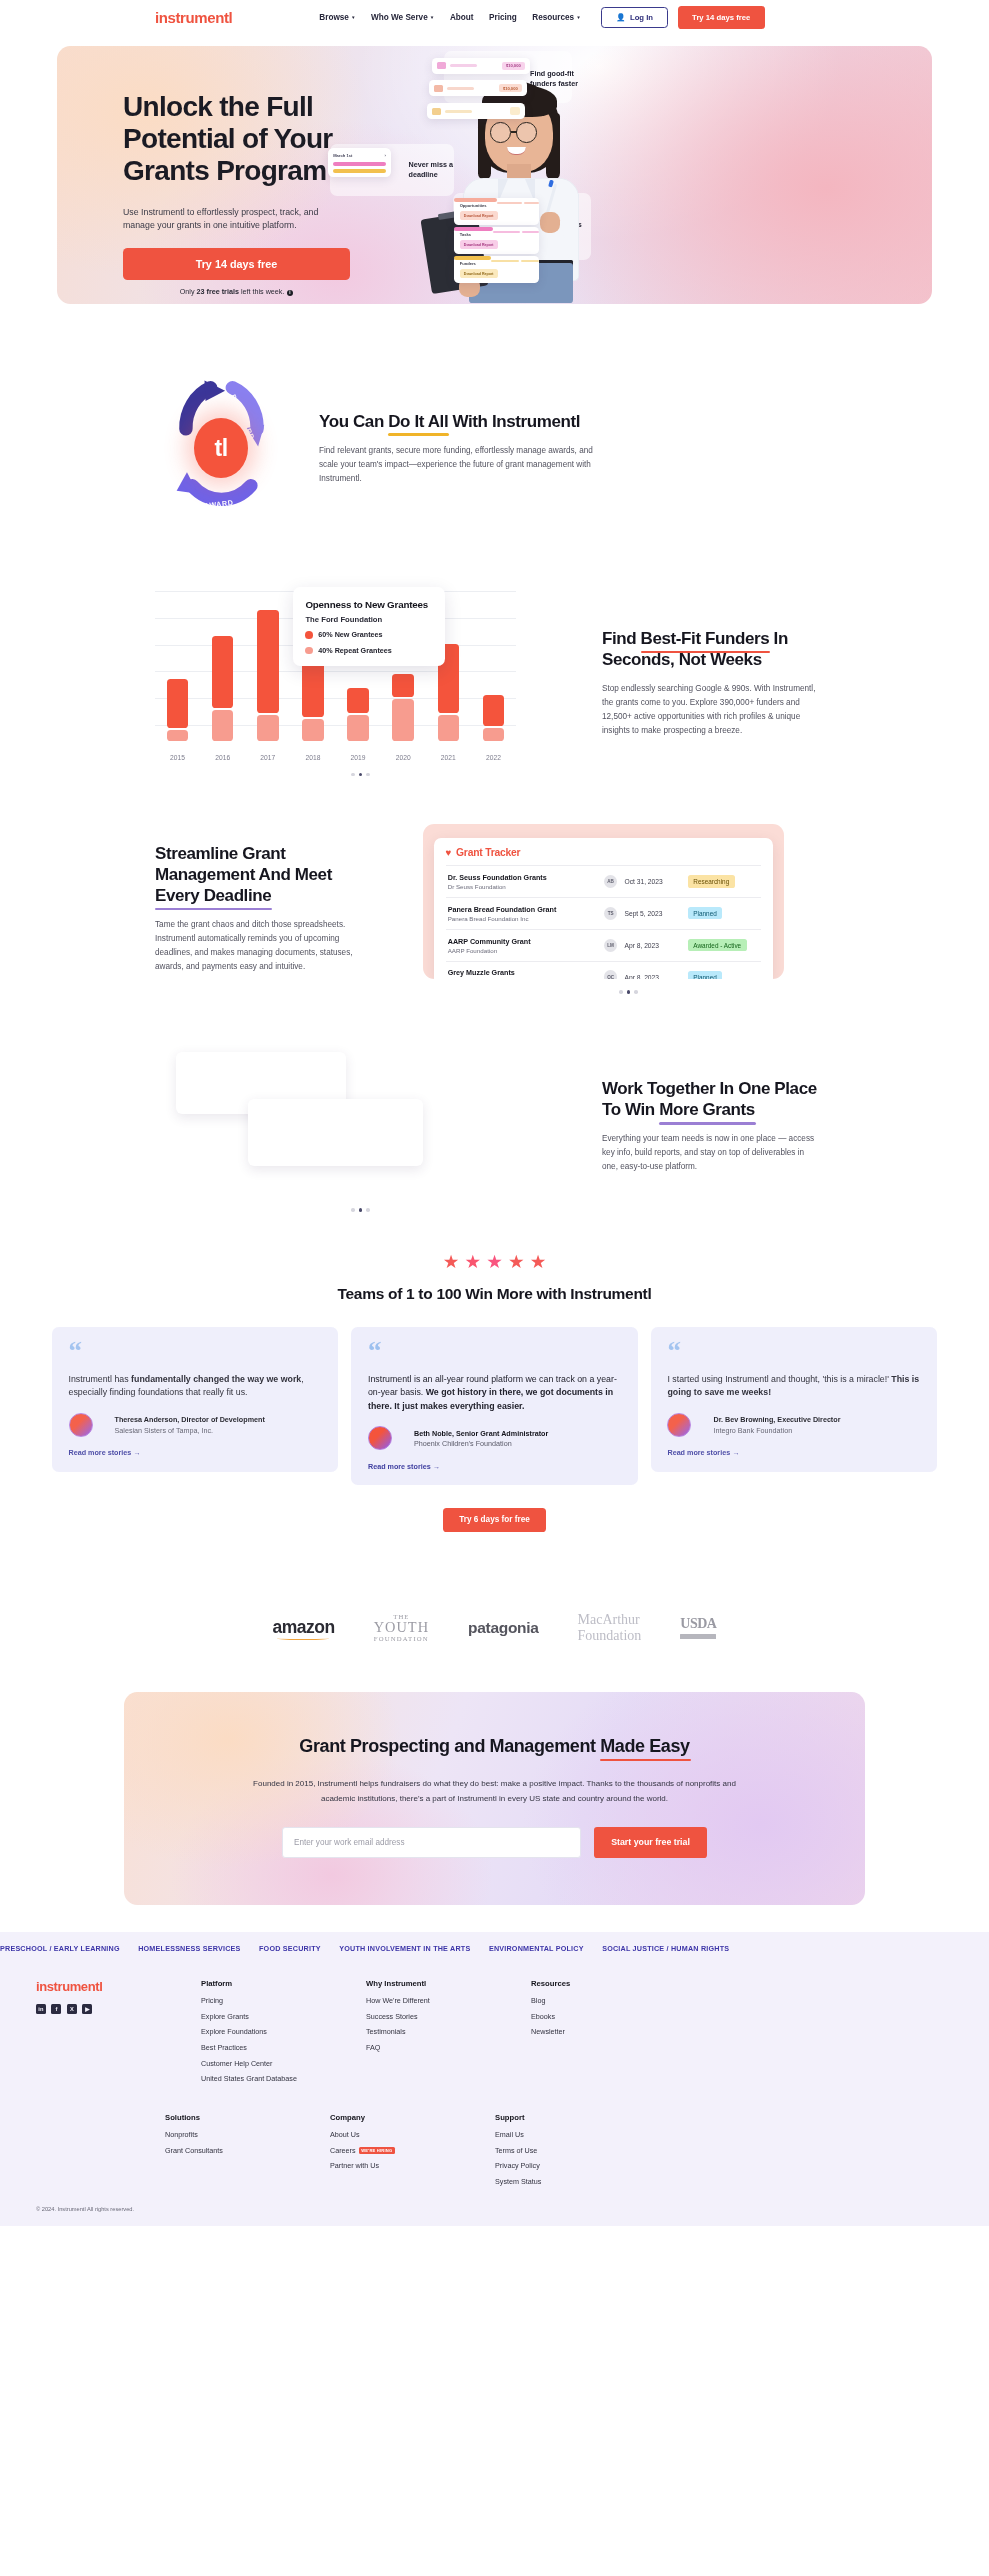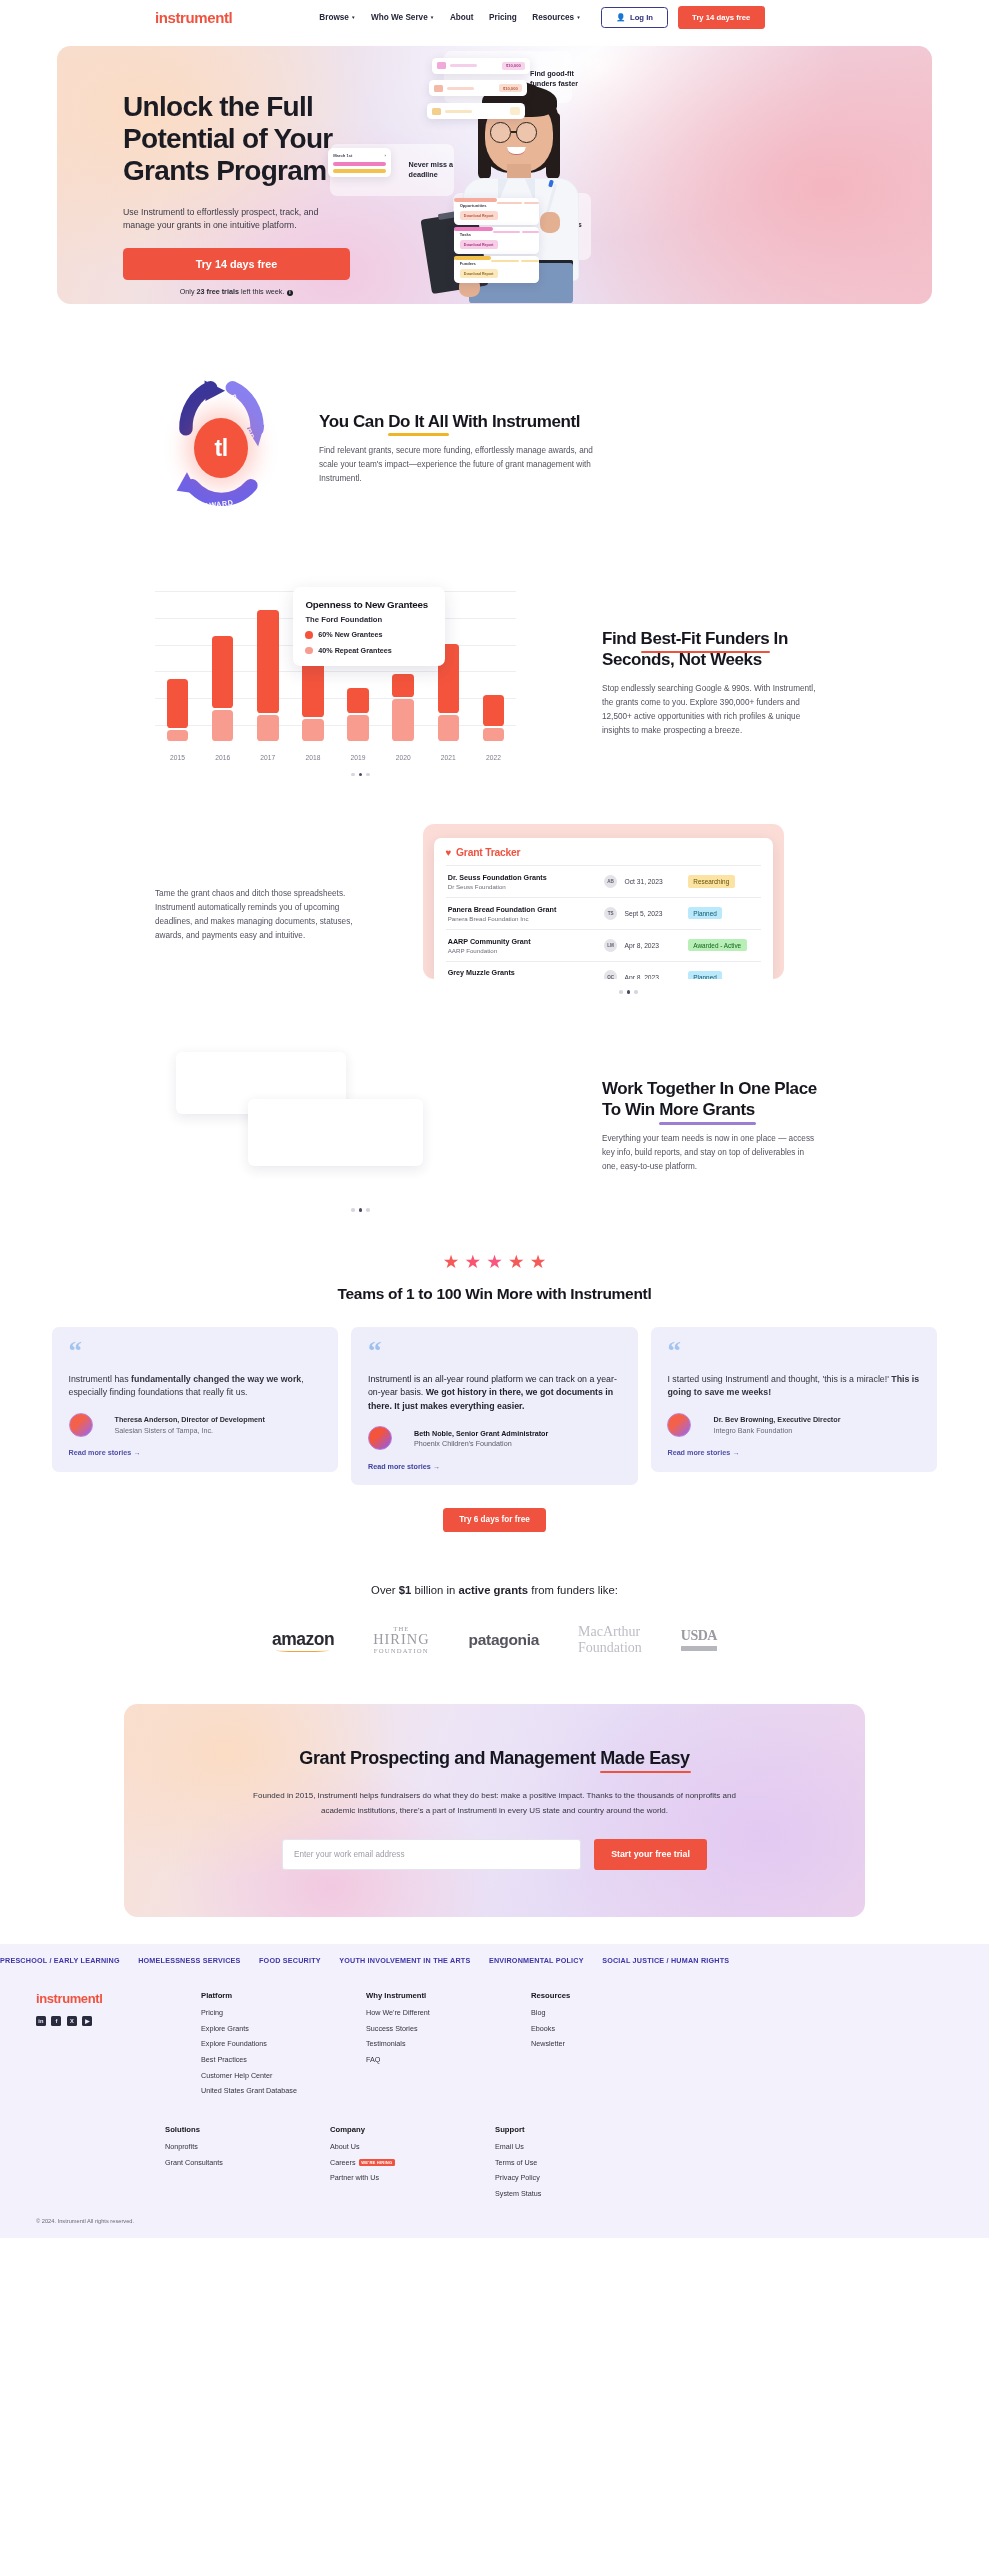--- a/index.html
+++ b/index.html
@@ -679,20 +679,23 @@
     <div class="feature-text">
       <div class="sec-h2">
         <span>Find </span><span class="ul-red">Best-Fit Funders</span><span> In Seconds, Not Weeks</span>
       </div>
       <div class="sec-p" style="max-width:216px">Stop endlessly searching Google &amp; 990s. With Instrumentl, the grants come to you. Explore 390,000+ funders and 12,500+ active opportunities with rich profiles &amp; unique insights to make prospecting a breeze.</div>
     </div>
   </div>
 
   <div class="feature">
     <div class="feature-text">
+      <div class="sec-h2">
+        <span>Streamline Grant Management And Meet </span><span class="ul-purple">Every Deadline</span>
+      </div>
       <div class="sec-p" style="max-width:206px">Tame the grant chaos and ditch those spreadsheets. Instrumentl automatically reminds you of upcoming deadlines, and makes managing documents, statuses, awards, and payments easy and intuitive.</div>
     </div>
     <div class="feature-visual">
       <div class="tracker-frame">
         <div class="tracker">
           <div class="tracker-head">
             <span class="heart">♥</span>
             <span class="t">Grant Tracker</span>
           </div>
           <div id="tracker-rows">
@@ -809,31 +812,28 @@
           </div>
           <div class="t-link">Read more stories →</div>
         </div>
       </div>
     <div class="trial-btn-wrap">
       <button class="trial-btn">Try 6 days for free</button>
     </div>
   </div>
 
   <div class="logos-sec">
-    <div class="logos-h">
-      <span>Over </span><b>$1</b><span> billion in </span><b>active grants</b><span> from funders like:</span>
-    </div>
     <div class="logos-row">
       <div class="lg lg-amazon">
         <span>amazon</span>
         <span class="smile"></span>
       </div>
       <div class="lg lg-kresge">
         <div class="k1">THE</div>
-        <div class="k2">HIRING</div>
+        <div class="k2">YOUTH</div>
         <div class="k3">FOUNDATION</div>
       </div>
       <div class="lg lg-patagonia">patagonia</div>
       <div class="lg lg-mac">
         <div>MacArthur</div>
         <div>Foundation</div>
       </div>
       <div class="lg lg-usda">
         <div class="u1">USDA</div>
         <div class="u2"></div>

